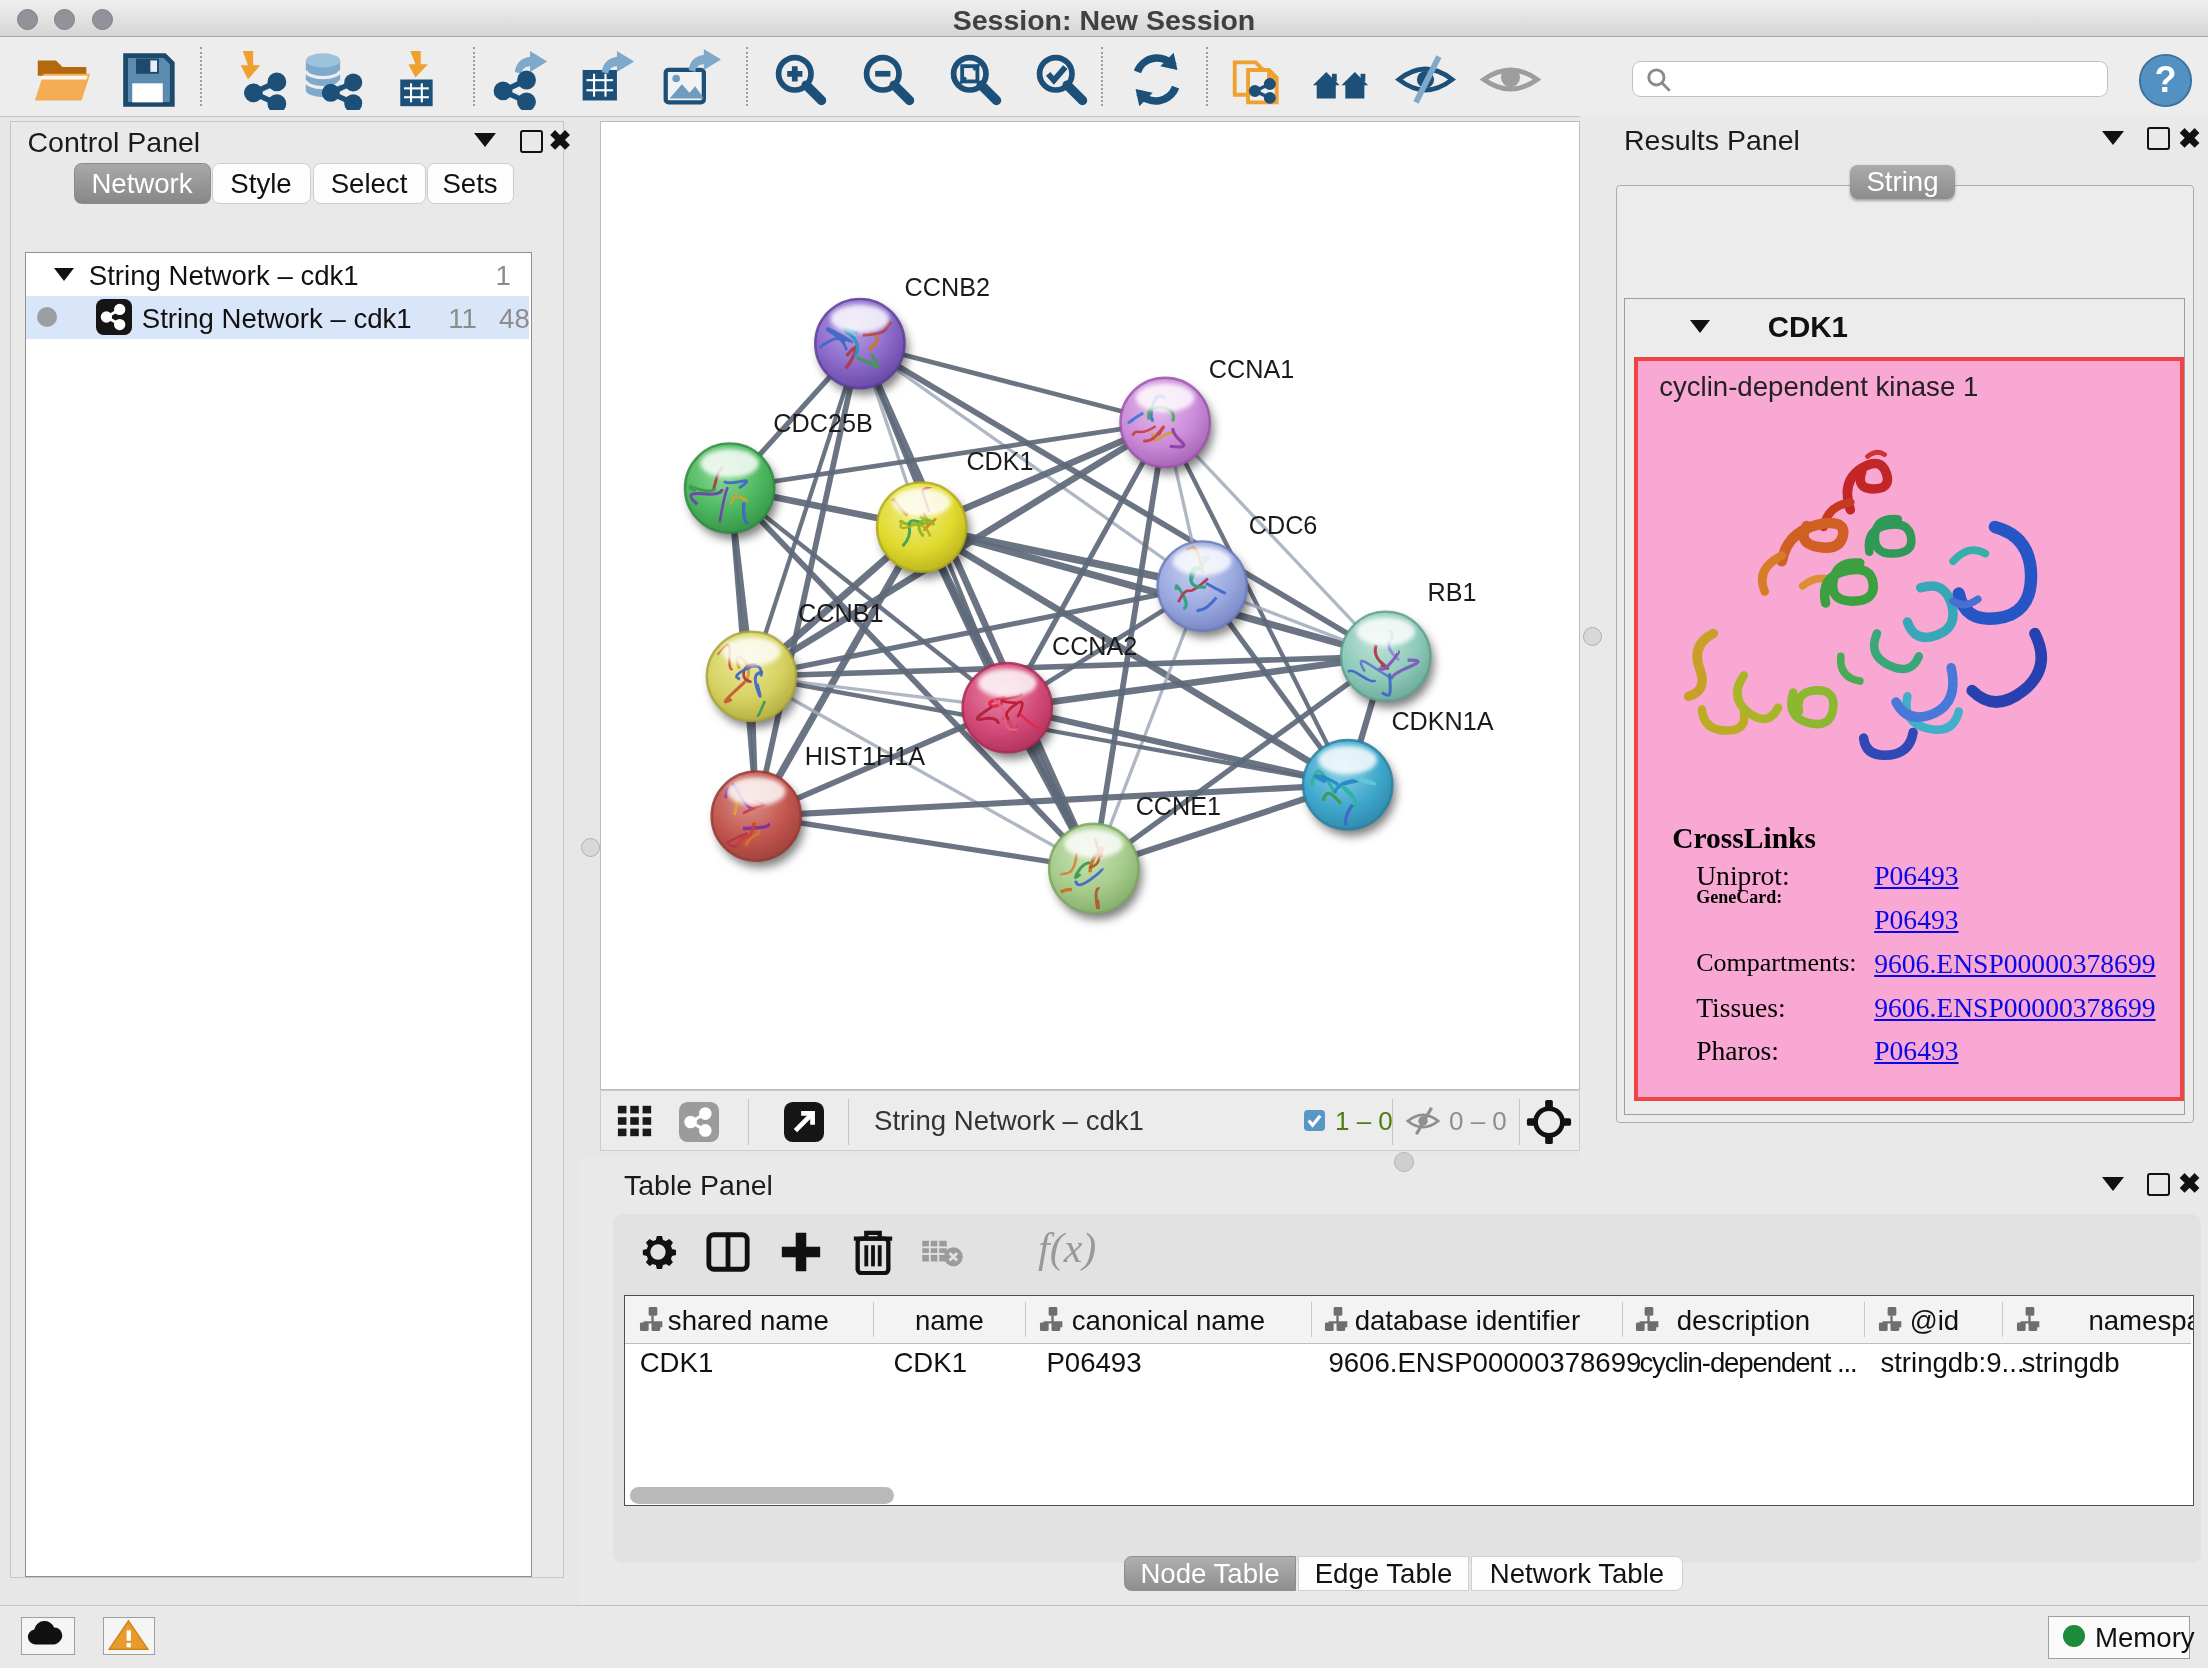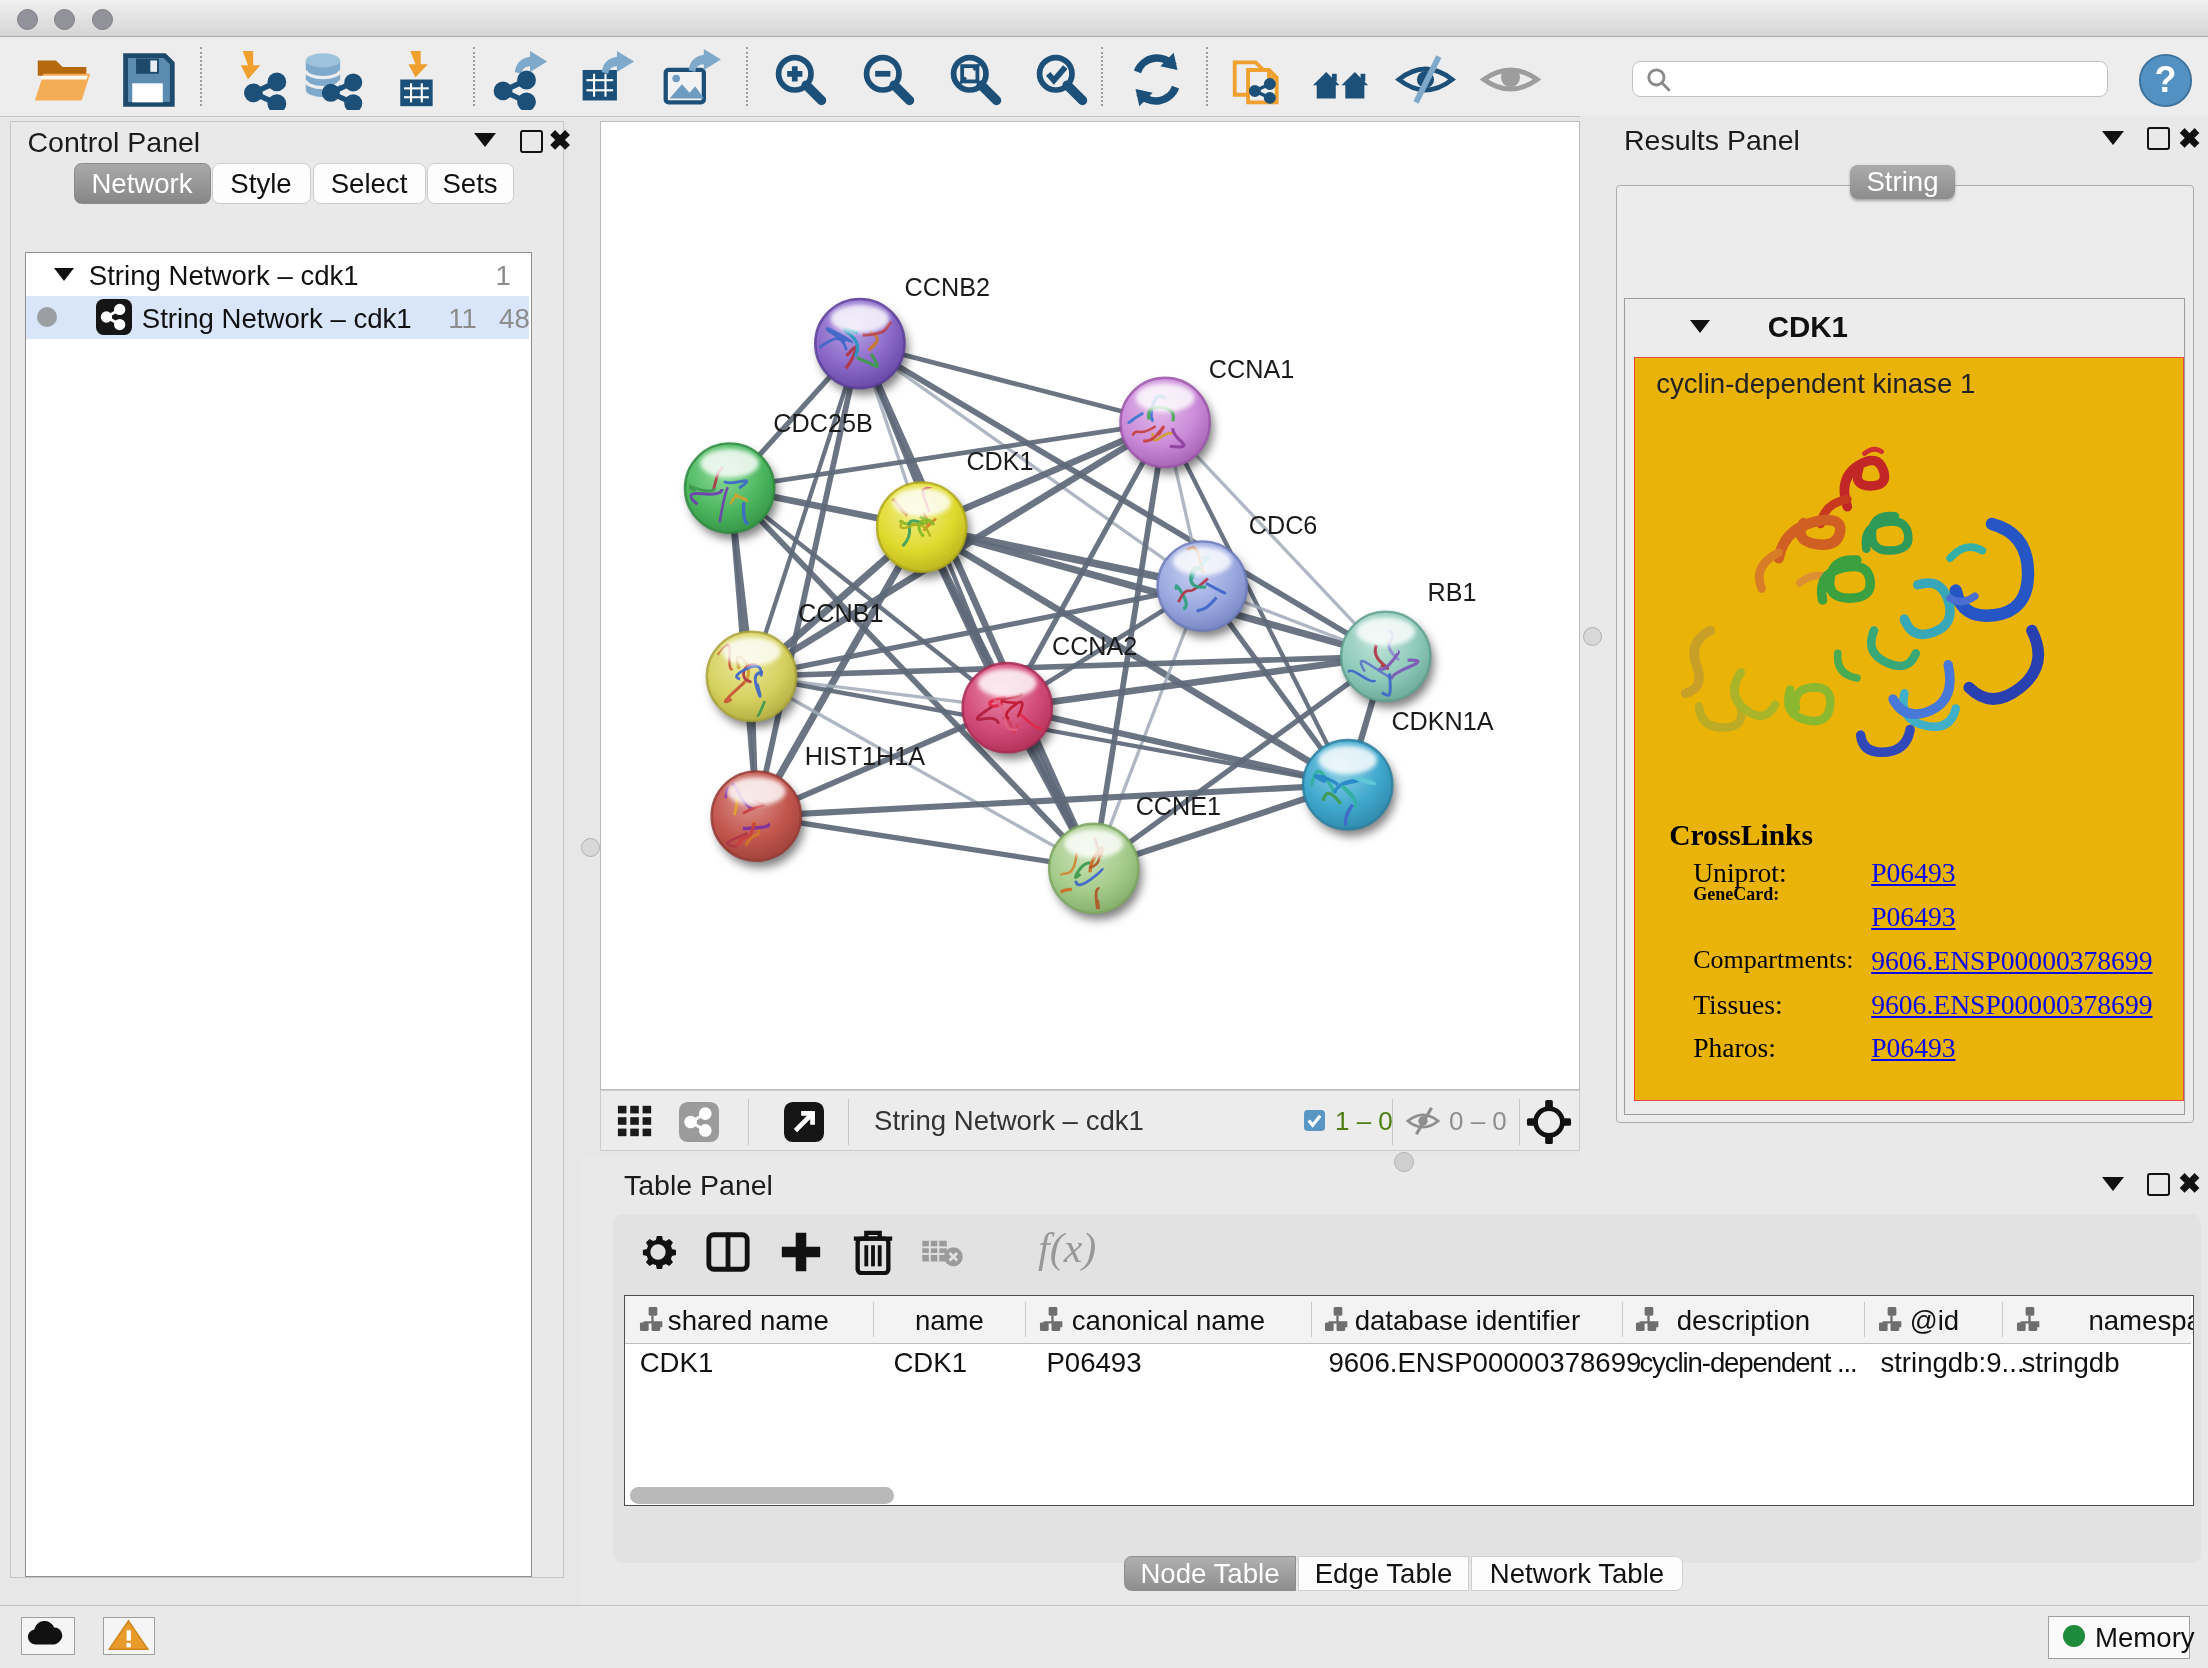--- a/index.html
+++ b/index.html
@@ -39,22 +39,22 @@
 
 #rpanel{left:1580px;top:116px;width:629px;height:1041px;background:#e9e9e9;}
 #rtabbox{position:absolute;left:36px;top:69px;width:576px;height:936px;border:1px solid #ababab;
   background:#ececec;border-radius:3.8px;}
 #stringtab{position:absolute;left:233px;top:-21px;width:105px;height:34px;
   background:linear-gradient(#ababab,#8c8c8c);border-radius:7.6px;color:#fff;
   font-size:27.6px;text-align:center;line-height:34px;box-shadow:0 1.9px 2.9px rgba(0,0,0,.3);}
 .rbox{position:absolute;left:6.7px;width:561px;border:1px solid #9e9e9e;background:#ececec;box-sizing:border-box;}
 .rbtn{position:absolute;top:21px;height:35px;background:#fdfdfd;border:1px solid #c9c9c9;border-radius:8.6px;
   font-size:27.6px;color:#111;text-align:center;box-sizing:border-box;}
-#cdkcontent{position:absolute;left:9.5px;top:58px;width:550px;height:744px;background:#eab308;
-  border:1px solid #ef4444;box-sizing:border-box;}
+#cdkcontent{position:absolute;left:9.5px;top:58px;width:550px;height:744px;background:#f9a8d4;
+  border:4px solid #ef4444;box-sizing:border-box;}
 .serif{font-family:"Liberation Serif",serif;}
 .link{color:#0909e8;text-decoration:underline;}
 
 #tpanel{left:580px;top:1157px;width:1628px;height:448px;background:#e9e9e9;}
 #tcontainer{position:absolute;left:33px;top:57px;width:1588px;height:349px;background:#e2e2e2;border-radius:9.5px;}
 #ttable{position:absolute;left:11.4px;top:81px;overflow:hidden;width:1570px;height:211px;background:#fff;
   border:1.9px solid #4e4e4e;box-sizing:border-box;}
 #thead{position:absolute;left:0;top:0;width:1566px;height:47px;background:#f3f3f3;border-bottom:1.9px solid #bdbdbd;}
 .thsep{position:absolute;top:5.7px;height:35px;width:0;border-left:1.9px solid #c9c9c9;}
 .thtxt{position:absolute;top:8.6px;font-size:27.6px;color:#111;}
@@ -66,20 +66,21 @@
 #statusbar{left:0;top:1605px;width:2208px;height:64px;background:#e9e9e9;border-top:1px solid #c2c2c2;}
 .sbtn{position:absolute;top:11.4px;height:38px;border:1.9px solid #9f9f9f;background:#f5f5f5;box-sizing:border-box;}
 </style>
 </head>
 <body>
 
 <div id="titlebar" class="abs">
   <div class="light" style="left:17px;"></div>
   <div class="light" style="left:54px;"></div>
   <div class="light" style="left:92px;"></div>
+  <div id="wtitle" class="txt">Session: New Session</div>
 </div>
 
 <div id="toolbar" class="abs">
   <div class="tbsep" style="left:200px;"></div>
     <div class="tbsep" style="left:473px;"></div>
     <div class="tbsep" style="left:746px;"></div>
     <div class="tbsep" style="left:1101px;"></div>
     <div class="tbsep" style="left:1206px;"></div>
     <svg class="abs" style="left:33px;top:12.4px" width="61" height="61" viewBox="0 0 64 64">
       <path fill="#b5690f" d="M5 12 h19 l7 7 h25 v9 H5z"></path>

